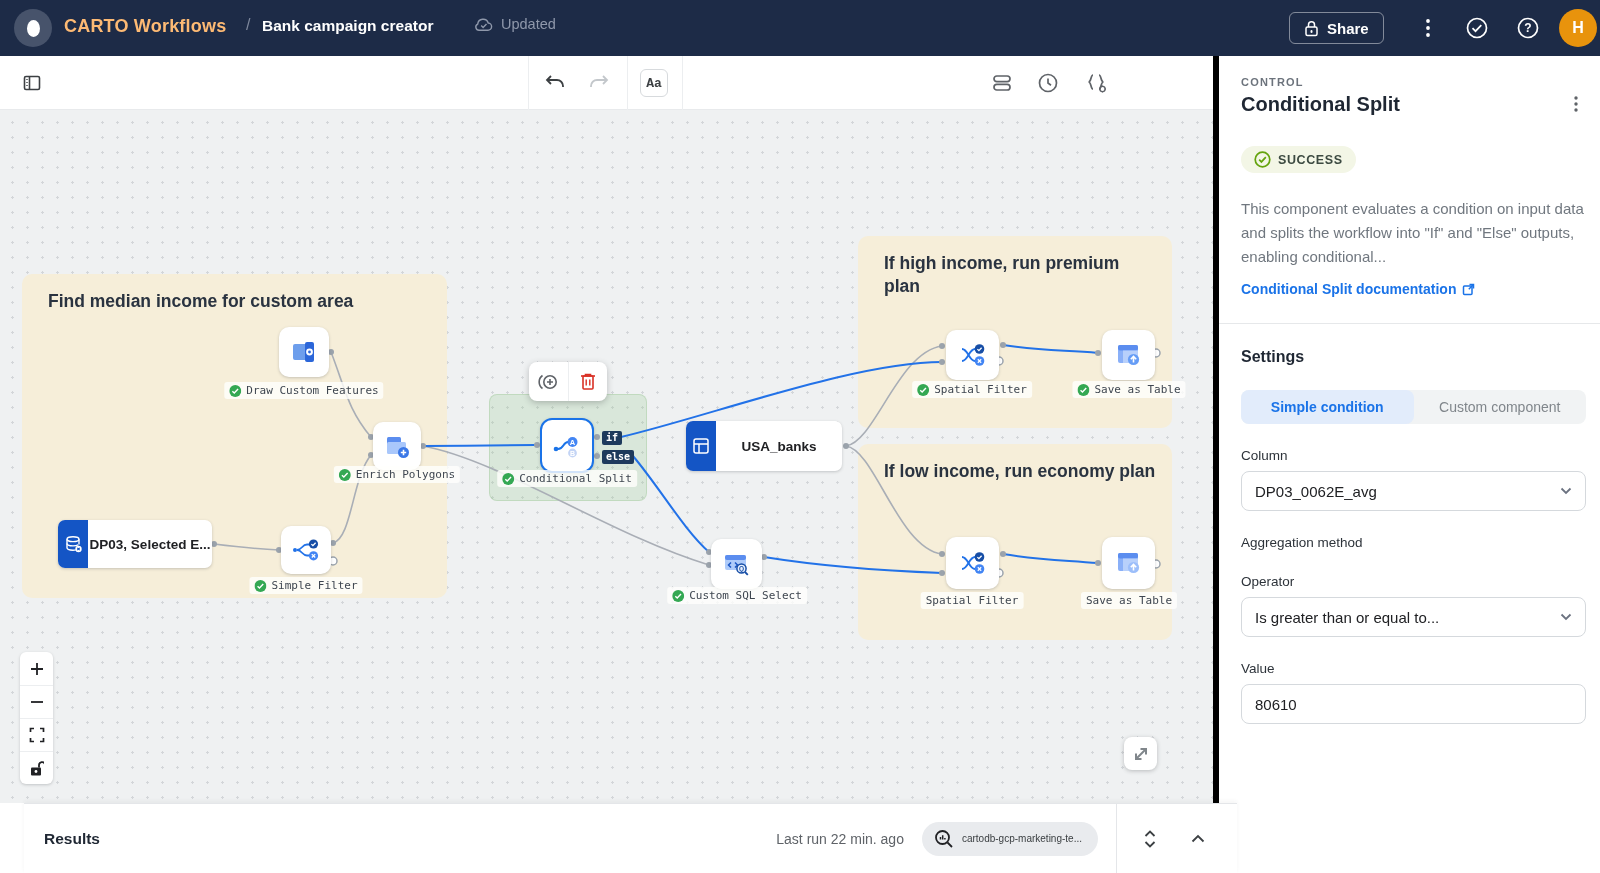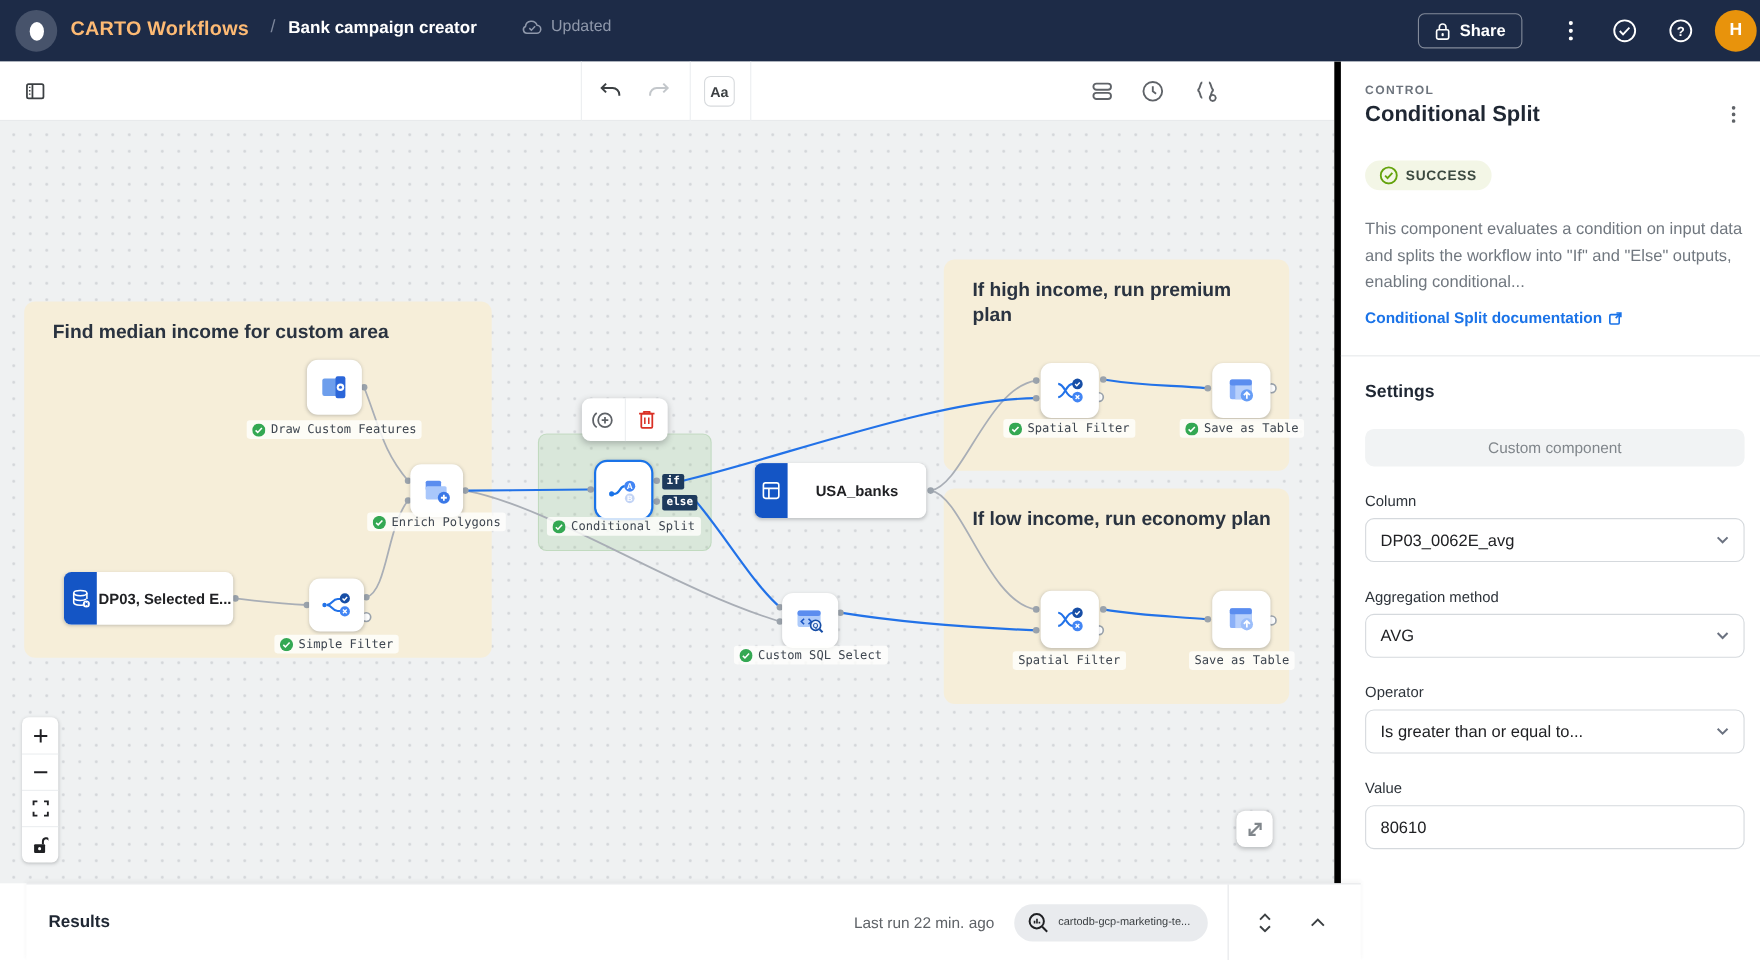--- a/index.html
+++ b/index.html
@@ -18,21 +18,21 @@
   .share-btn { position: absolute; left: 1289px; top: 12px; height: 32px; padding: 0 14px; display: flex; align-items: center; gap: 8px;
                border: 1px solid rgba(255,255,255,.45); border-radius: 6px; color: #fff; font-size: 15px; font-weight: 600; cursor: pointer; }
   .hdr-icon { position: absolute; top: 15px; width: 26px; height: 26px; display: flex; align-items: center; justify-content: center; cursor: pointer; }
   .avatar { position: absolute; left: 1559px; top: 9px; width: 38px; height: 38px; border-radius: 50%; background: #e8930c;
             color: #fff; font-size: 16px; font-weight: 700; display: flex; align-items: center; justify-content: center; cursor: pointer; }
 
   
   .toolbar { position: absolute; left: 0; top: 56px; width: 1213px; height: 54px; background: #fff; border-bottom: 1px solid #e8eaec; }
   .tb-item { position: absolute; top: 13px; width: 28px; height: 28px; display: flex; align-items: center; justify-content: center; cursor: pointer; }
   .tb-div { position: absolute; top: 0; width: 1px; height: 54px; background: #eceef0; }
-  .aa-btn { border: 1px solid #d7dadd; border-radius: 6px; font-size: 13px; color: #3c4043; font-weight: 600; }
+  .aa-btn { border: 1px solid #d7dadd; border-radius: 6px; font-size: 13px; color: #3c4043; font-weight: 600; font-family: Liberation Mono, monospace; }
   .run-btn { position: absolute; left: 1122px; top: 64px; width: 58px; height: 36px; background: #3edc8a; border-radius: 6px;
              color: #16253f; font-size: 15px; font-weight: 600; display: flex; align-items: center; justify-content: center; cursor: pointer; }
   .toolbar-abs { position: absolute; top: 56px; left: 0; width: 1213px; height: 54px; }
 
   
   .panel { position: absolute; left: 1213px; top: 56px; width: 387px; height: 817px; background: #fff;
            border-left: 6px solid #000000; padding: 20px 14px 0 22px; }
   .panel-cat { font-size: 11px; letter-spacing: 1.2px; color: #6c737c; font-weight: 600; }
   .panel-title-row { display: flex; align-items: flex-start; justify-content: space-between; margin-top: 5px; }
   .panel-title { font-size: 20px; font-weight: 700; color: #1f2733; }
@@ -533,38 +533,33 @@
     <div class="doc-link">
       <span>Conditional Split documentation</span>
       <svg width="13" height="13" viewBox="0 0 13 13">
           <rect x="1.5" y="3" width="8.5" height="8.5" rx="1" fill="none" stroke="#1a73e8" stroke-width="1.5"></rect>
           <path d="M7.5 1.5h4v4M11.2 1.8L6.8 6.2" fill="none" stroke="#1a73e8" stroke-width="1.5"></path>
         </svg>
     </div>
     <div class="panel-div"></div>
     <div class="settings-h">Settings</div>
     <div class="tabbar">
+      <div class="tab active">Simple condition</div>
       <div class="tab">Custom component</div>
     </div>
 
     <div class="fld-label">Column</div>
     <div class="select">
       <span>DP03_0062E_avg</span>
       <svg width="12" height="8" viewBox="0 0 12 8">
           <path d="M1.5 1.5L6 6l4.5-4.5" fill="none" stroke="#6b7280" stroke-width="1.8"></path>
         </svg>
     </div>
 
     <div class="fld-label">Aggregation method</div>
-    <div class="select">
-      <span>AVG</span>
-      <svg width="12" height="8" viewBox="0 0 12 8">
-          <path d="M1.5 1.5L6 6l4.5-4.5" fill="none" stroke="#6b7280" stroke-width="1.8"></path>
-        </svg>
-    </div>
 
     <div class="fld-label">Operator</div>
     <div class="select">
       <span>Is greater than or equal to...</span>
       <svg width="12" height="8" viewBox="0 0 12 8">
           <path d="M1.5 1.5L6 6l4.5-4.5" fill="none" stroke="#6b7280" stroke-width="1.8"></path>
         </svg>
     </div>
 
     <div class="fld-label">Value</div>

